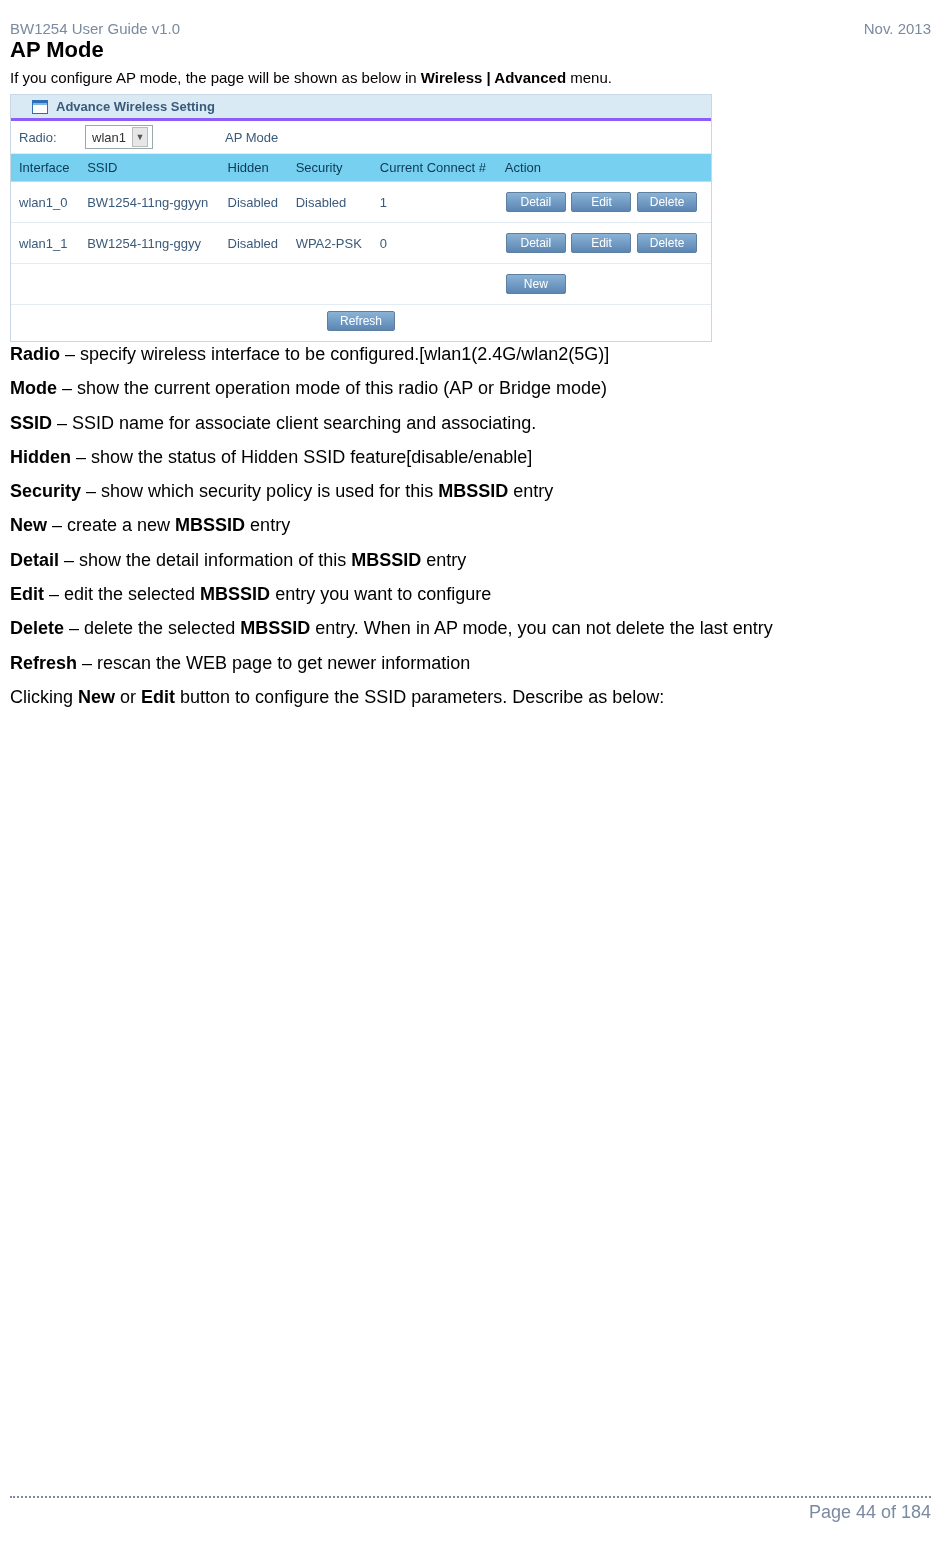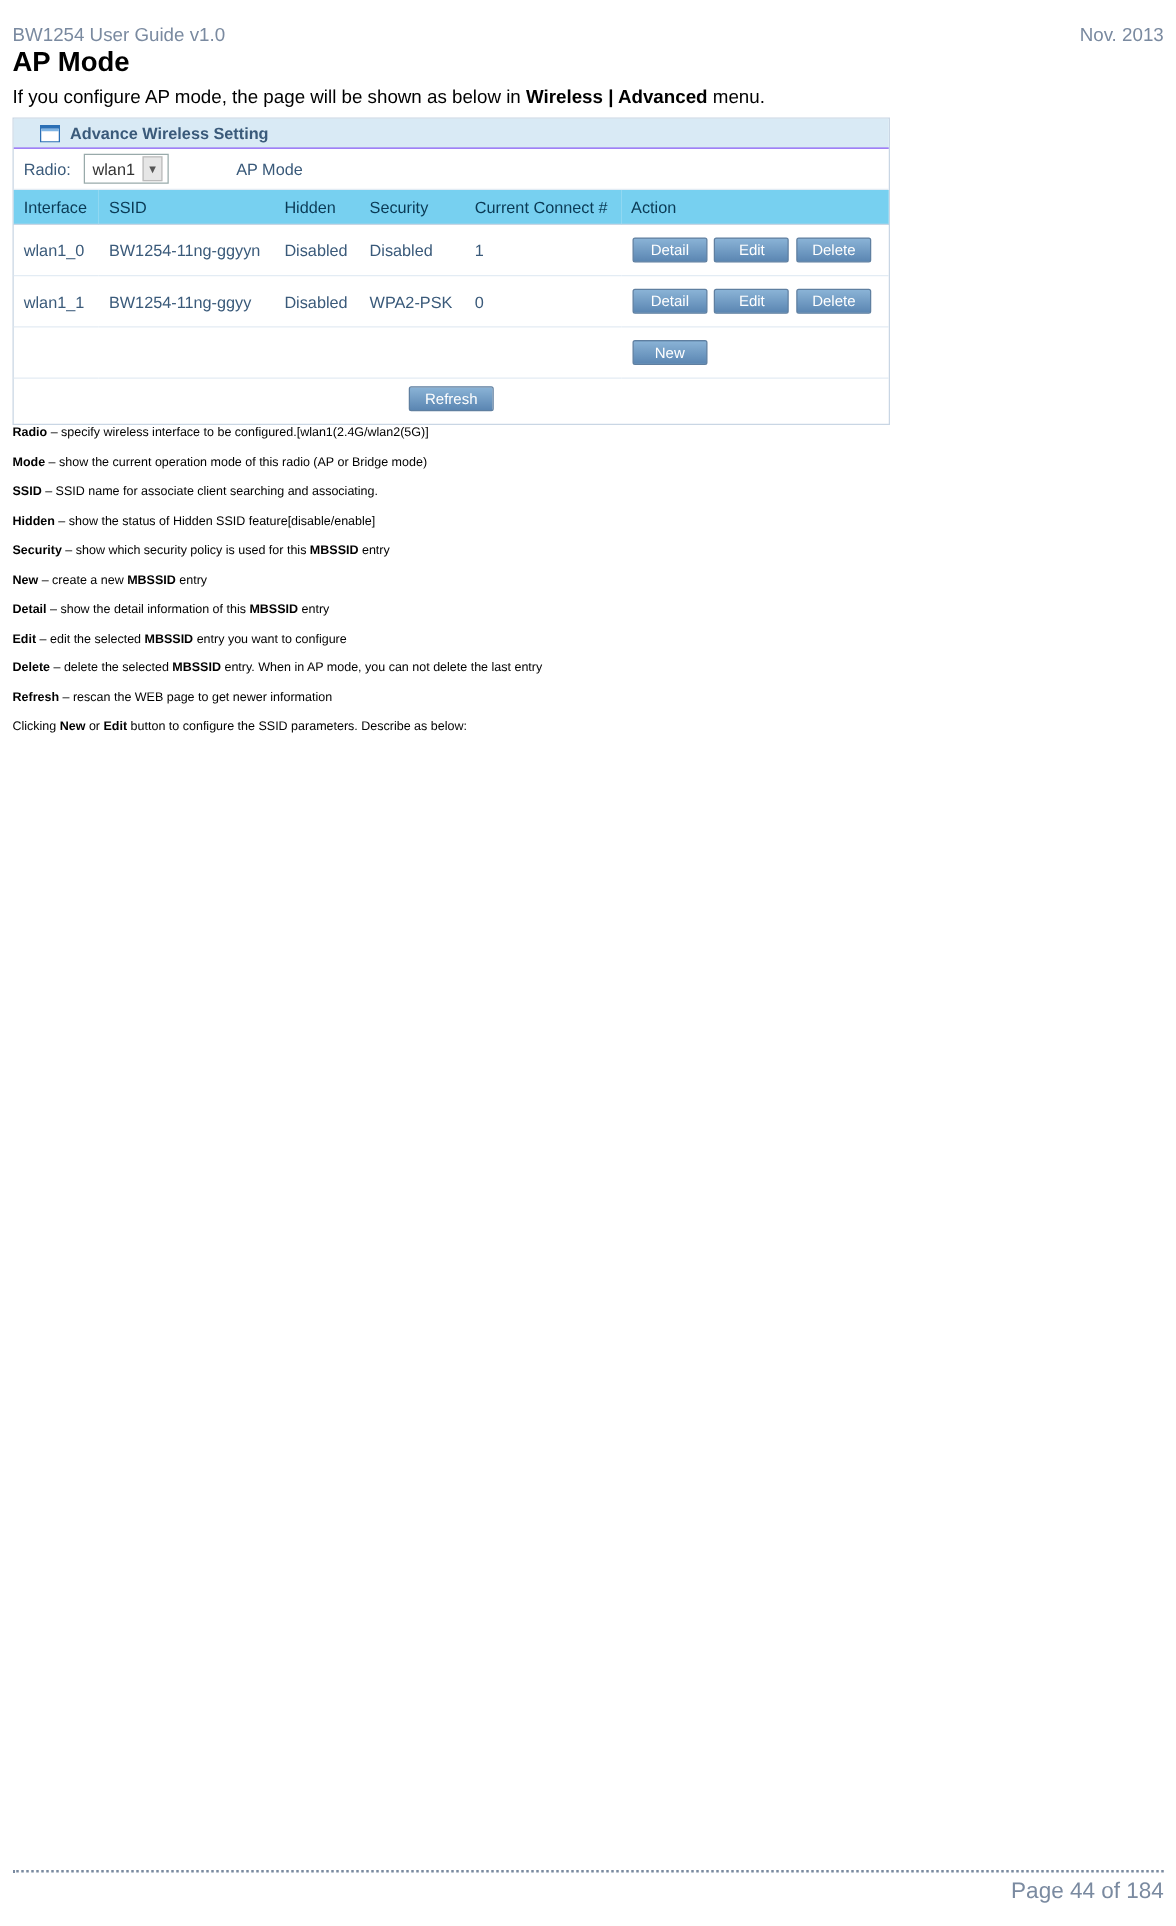--- a/index.html
+++ b/index.html
@@ -33,38 +33,38 @@
   }
   
   .panel {
     border: 1px solid #c9d6e4;
     width: 700px;
     font-size: 13px;
     background: #fff;
   }
   .panel-titlebar {
     background: #d9eaf5;
-    border-bottom: 1px solid #8b5cf6;
+    border-bottom: 3px solid #8b5cf6;
     padding: 4px 21px;
     display: flex;
     align-items: center;
     font-weight: bold;
     color: #3a5a7a;
   }
   .panel-titlebar .win-icon {
     display: inline-flex;
     margin-right: 8px;
   }
   .panel-row {
     display: flex;
     align-items: center;
     padding: 4px 8px;
     border-bottom: 1px solid #e3ecf4;
     color: #3a5a7a;
-    gap: 4px;
+    gap: 22px;
   }
   .panel-row label { min-width: 44px; }
   .select-box {
     display: inline-flex;
     align-items: center;
     border: 1px solid #9aa;
     background: #fff;
     height: 22px;
     padding: 0 4px 0 6px;
     color: #333;
@@ -116,21 +116,21 @@
     text-align: center;
     padding: 6px 0 10px 0;
   }
   .caption {
     color: #2d4d7a;
     font-style: italic;
     font-size: 15px;
     margin: 8px 0 14px 0;
   }
   .defs p {
-    font-size: 10px;
+    font-size: 18px;
     margin: 0 0 10px 0;
     line-height: 1.35;
   }
   .defs b { font-weight: bold; }
 
   .page-footer {
     position: absolute;
     bottom: 18px;
     left: 10px; right: 10px;
   }

